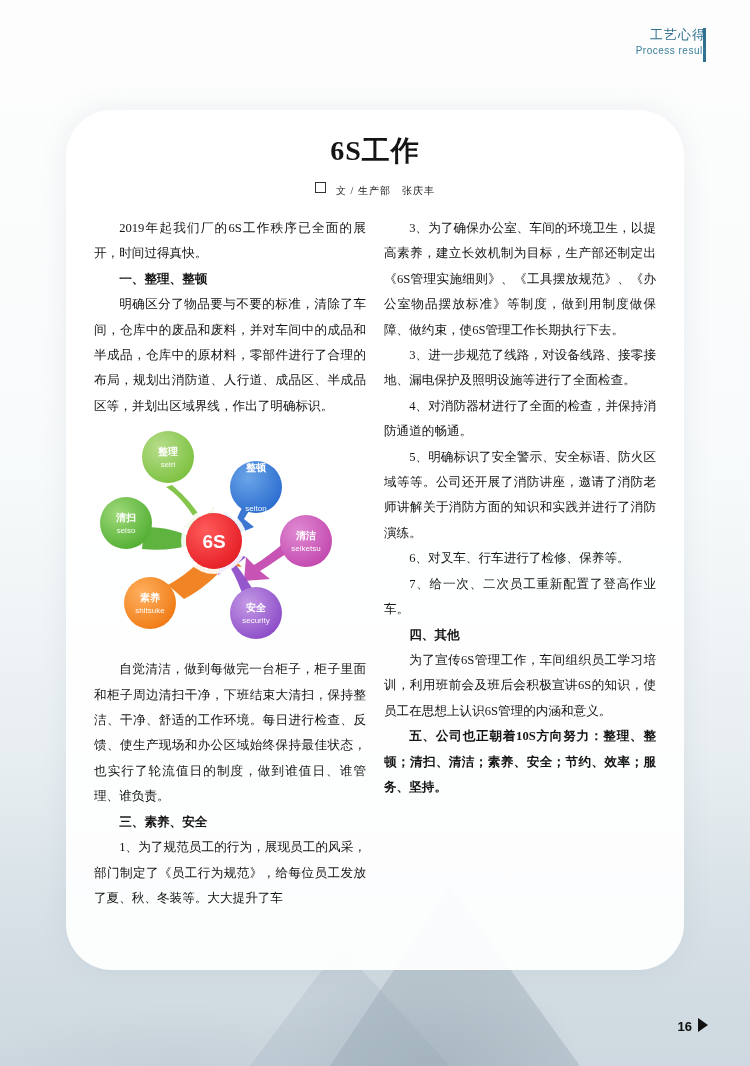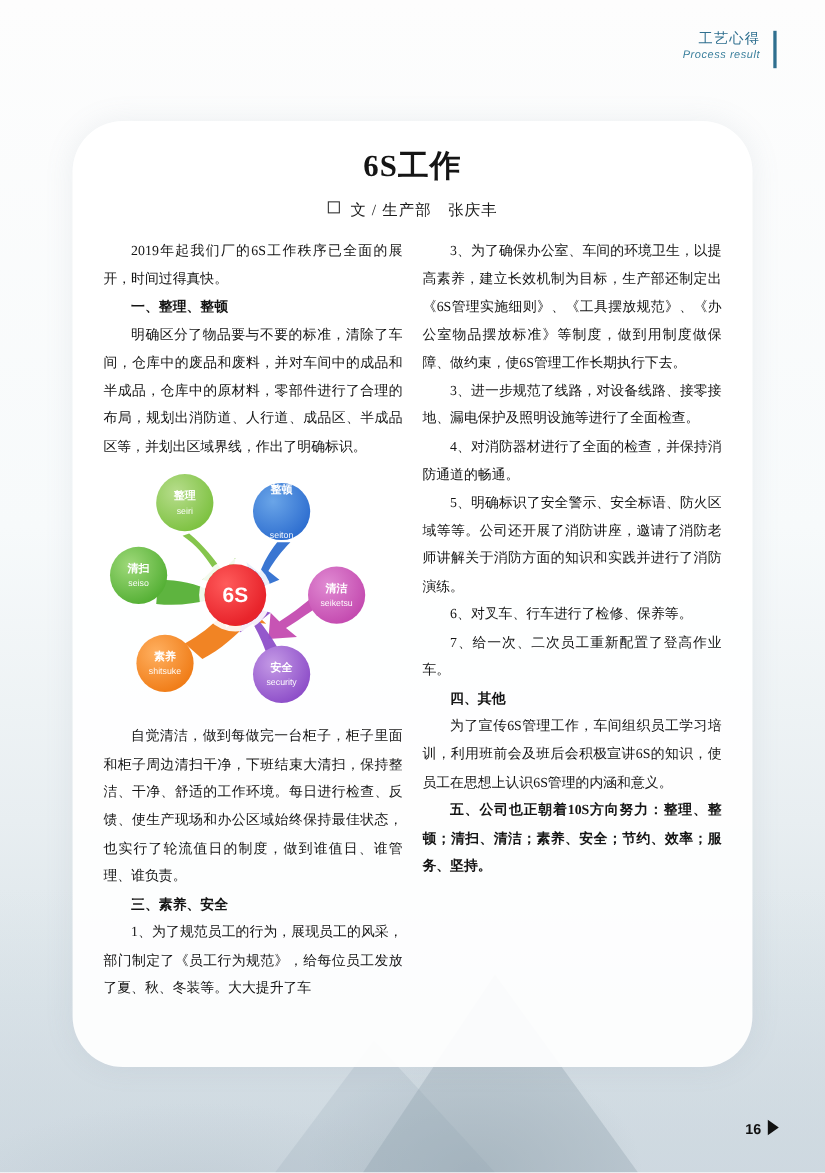--- a/index.html
+++ b/index.html
@@ -51,38 +51,37 @@
     width: 0;
     height: 0;
     border-left: 90px solid transparent;
     border-right: 110px solid transparent;
     border-bottom: 120px solid rgba(150,168,180,0.22);
   }
   
   .header {
     position: absolute;
     top: 26px;
-    right: 47px;
+    right: 32px;
     text-align: right;
     padding-right: 12px;
   }
   .header .cn {
     font-family: "Liberation Sans", sans-serif;
     font-size: 13px;
     color: #2f6f8f;
     letter-spacing: 1px;
     line-height: 18px;
   }
   .header .en {
     font-family: "Liberation Sans", sans-serif;
     font-size: 10px;
     color: #3a7f9c;
     letter-spacing: 0.5px;
     line-height: 14px;
-    font-style: italic;
   }
   .header-bar {
     position: absolute;
     top: 28px;
     right: 44px;
     width: 3px;
     height: 34px;
     background: #2f6f8f;
   }
   
@@ -107,21 +106,21 @@
     color: #151515;
     letter-spacing: 1px;
     font-family: "Liberation Serif", serif;
   }
   .byline {
     position: absolute;
     top: 72px;
     left: 0;
     width: 618px;
     text-align: center;
-    font-size: 14px;
+    font-size: 10px;
     color: #1b1b1b;
     letter-spacing: 1px;
   }
   .byline .sq {
     display: inline-block;
     width: 9px;
     height: 9px;
     border: 1px solid #333;
     margin-right: 10px;
     vertical-align: 1px;
@@ -182,21 +181,21 @@
     opacity: 0.95;
   }
   .b-core {
     left: 92px; top: 90px; width: 56px; height: 56px;
     background: radial-gradient(circle at 35% 32%, #ff5b5b 0%, #e8242b 70%);
     box-shadow: 0 0 0 5px rgba(255,255,255,0.9);
     z-index: 5;
   }
   .b-core .cn { font-size: 19px; }
   .b1 { left: 48px; top: 8px; width: 52px; height: 52px; background: radial-gradient(circle at 35% 32%, #b7dd8c 0%, #7ec242 75%); }
-  .b2 { left: 136px; top: 16px; width: 52px; height: 52px; background: radial-gradient(circle at 35% 32%, #6aa5e8 0%, #2f6fd0 75%); gap: 28px; }
+  .b2 { left: 136px; top: 38px; width: 52px; height: 52px; background: radial-gradient(circle at 35% 32%, #6aa5e8 0%, #2f6fd0 75%); gap: 28px; }
   .b3 { left: 6px; top: 74px; width: 52px; height: 52px; background: radial-gradient(circle at 35% 32%, #9fd97a 0%, #55b035 75%); }
   .b4 { left: 186px; top: 92px; width: 52px; height: 52px; background: radial-gradient(circle at 35% 32%, #e08ad2 0%, #c44bb0 75%); }
   .b5 { left: 30px; top: 154px; width: 52px; height: 52px; background: radial-gradient(circle at 35% 32%, #ffb060 0%, #f07d18 75%); }
   .b6 { left: 136px; top: 164px; width: 52px; height: 52px; background: radial-gradient(circle at 35% 32%, #c49ae6 0%, #8e4fc9 75%); }
   .arrows { position: absolute; left: 0; top: 0; width: 272px; height: 232px; }
   
   .pagenum {
     position: absolute;
     right: 42px;
     bottom: 32px;

